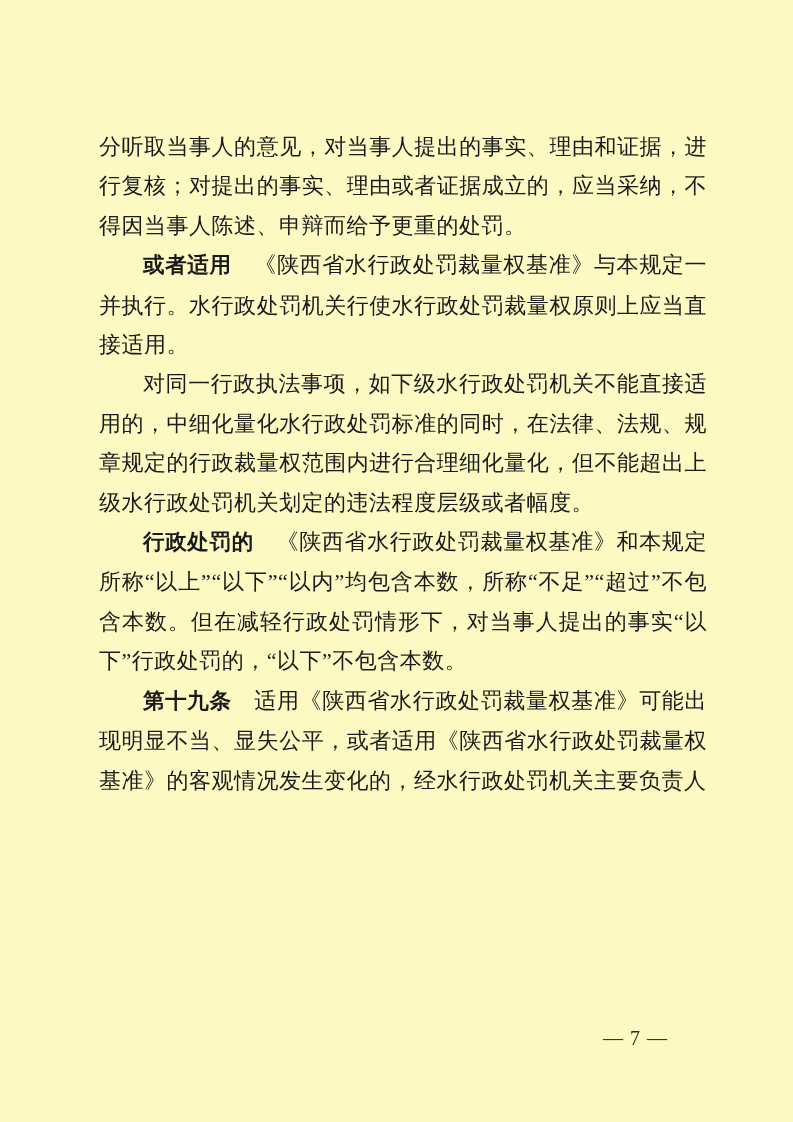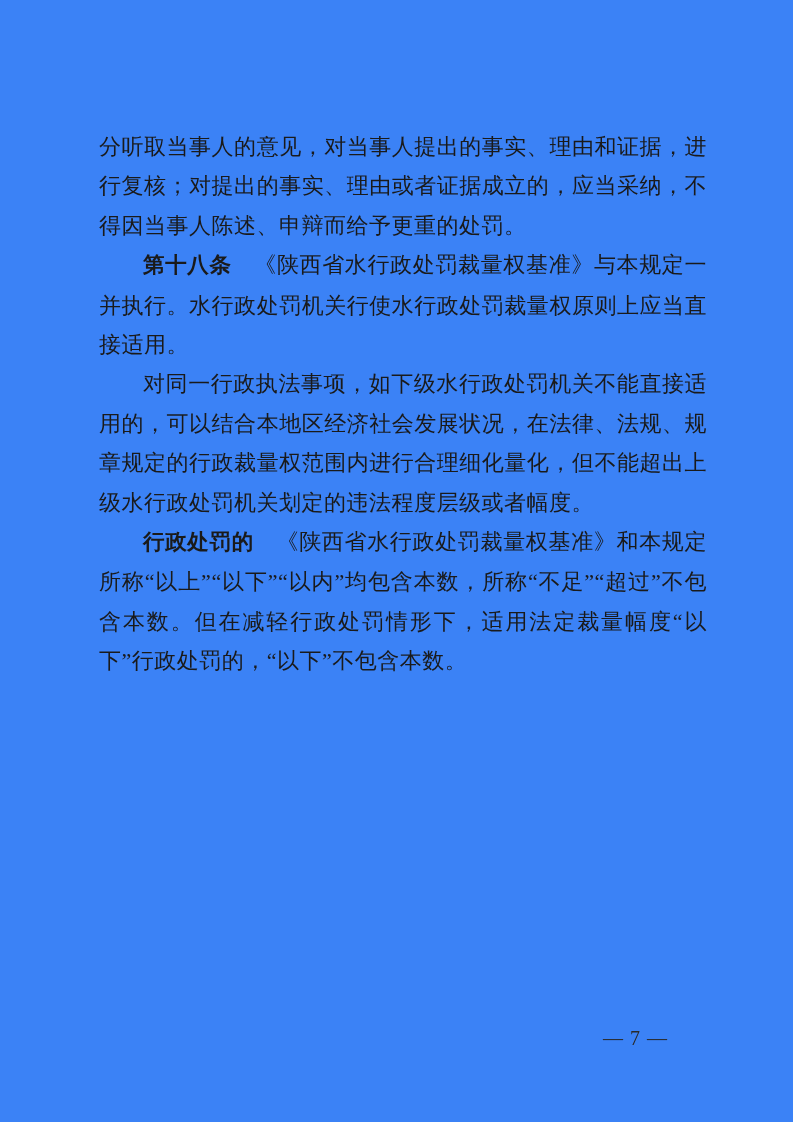--- a/index.html
+++ b/index.html
@@ -11,21 +11,21 @@
     width: 793px;
     height: 1122px;
     position: relative;
     overflow: hidden;
     font-family: "Liberation Serif", "DejaVu Serif", serif;
     color: #1a1a1a;
   }
   .doc-page {
     position: absolute;
     inset: 0;
-    background: #3b82f6;
+    background: #fef9c3;
   }
   .text-block {
     position: absolute;
     left: 99px;
     top: 127px;
     width: 608px;
   }
   .para {
     margin: 0;
     padding: 0;
@@ -56,18 +56,19 @@
     letter-spacing: 1px;
     white-space: pre;
   }
 </style>
 </head>
 <body>
 
 <div class="doc-page">
   <div class="text-block">
       <p class="para no-indent"><span>分听取当事人的意见，对当事人提出的事实、理由和证据，进行复核；对提出的事实、理由或者证据成立的，应当采纳，不得因当事人陈述、申辩而给予更重的处罚。</span></p>
-      <p class="para"><span class="bold-head">第十八条</span><span>　《陕西省水行政处罚裁量权基准》与本规定一并执行。水行政处罚机关行使水行政处罚裁量权原则上应当直接适用。</span></p>
-      <p class="para"><span>对同一行政执法事项，如下级水行政处罚机关不能直接适用的，可以结合本地区经济社会发展状况，在法律、法规、规章规定的行政裁量权范围内进行合理细化量化，但不能超出上级水行政处罚机关划定的违法程度层级或者幅度。</span></p>
-      <p class="para"><span class="bold-head">行政处罚的</span><span>　《陕西省水行政处罚裁量权基准》和本规定所称“以上”“以下”“以内”均包含本数，所称“不足”“超过”不包含本数。但在减轻行政处罚情形下，适用法定裁量幅度“以下”行政处罚的，“以下”不包含本数。</span></p>
+      <p class="para"><span class="bold-head">或者适用</span><span>　《陕西省水行政处罚裁量权基准》与本规定一并执行。水行政处罚机关行使水行政处罚裁量权原则上应当直接适用。</span></p>
+      <p class="para"><span>对同一行政执法事项，如下级水行政处罚机关不能直接适用的，中细化量化水行政处罚标准的同时，在法律、法规、规章规定的行政裁量权范围内进行合理细化量化，但不能超出上级水行政处罚机关划定的违法程度层级或者幅度。</span></p>
+      <p class="para"><span class="bold-head">行政处罚的</span><span>　《陕西省水行政处罚裁量权基准》和本规定所称“以上”“以下”“以内”均包含本数，所称“不足”“超过”不包含本数。但在减轻行政处罚情形下，对当事人提出的事实“以下”行政处罚的，“以下”不包含本数。</span></p>
+      <p class="para"><span class="bold-head">第十九条</span><span>　适用《陕西省水行政处罚裁量权基准》可能出现明显不当、显失公平，或者适用《陕西省水行政处罚裁量权基准》的客观情况发生变化的，经水行政处罚机关主要负责人</span></p>
     </div>
   <div class="page-number">— 7 —</div>
 </div>
 
 </body></html>

